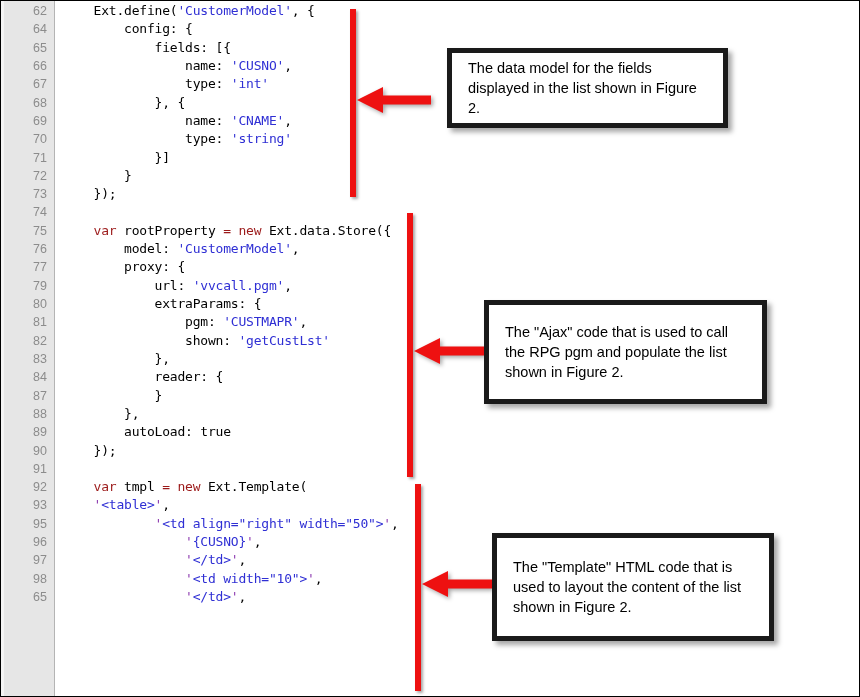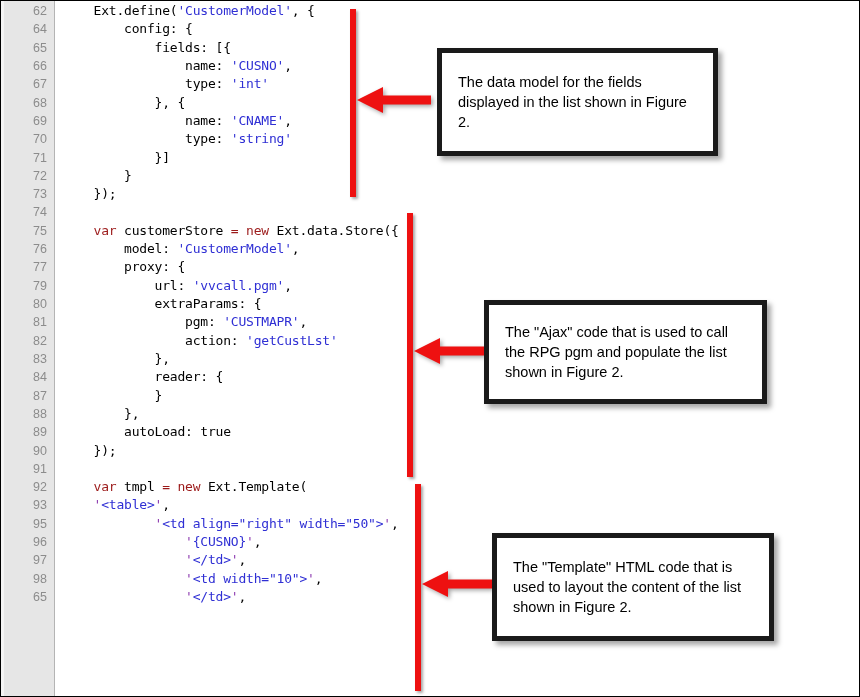--- a/index.html
+++ b/index.html
@@ -124,27 +124,27 @@
         <div class="code-line"><span class="ln">65</span><span class="code-text"><span class="tok-plain">            fields: [{</span></span></div>
         <div class="code-line"><span class="ln">66</span><span class="code-text"><span class="tok-plain">                name: </span><span class="tok-str">'CUSNO'</span><span class="tok-plain">,</span></span></div>
         <div class="code-line"><span class="ln">67</span><span class="code-text"><span class="tok-plain">                type: </span><span class="tok-str">'int'</span></span></div>
         <div class="code-line"><span class="ln">68</span><span class="code-text"><span class="tok-plain">            }, {</span></span></div>
         <div class="code-line"><span class="ln">69</span><span class="code-text"><span class="tok-plain">                name: </span><span class="tok-str">'CNAME'</span><span class="tok-plain">,</span></span></div>
         <div class="code-line"><span class="ln">70</span><span class="code-text"><span class="tok-plain">                type: </span><span class="tok-str">'string'</span></span></div>
         <div class="code-line"><span class="ln">71</span><span class="code-text"><span class="tok-plain">            }]</span></span></div>
         <div class="code-line"><span class="ln">72</span><span class="code-text"><span class="tok-plain">        }</span></span></div>
         <div class="code-line"><span class="ln">73</span><span class="code-text"><span class="tok-plain">    });</span></span></div>
         <div class="code-line"><span class="ln">74</span><span class="code-text"><span class="tok-plain"></span></span></div>
-        <div class="code-line"><span class="ln">75</span><span class="code-text"><span class="tok-plain">    </span><span class="tok-kw">var</span><span class="tok-plain"> customerStore </span><span class="tok-kw">=</span><span class="tok-plain"> </span><span class="tok-kw">new</span><span class="tok-plain"> Ext.data.Store({</span></span></div>
+        <div class="code-line"><span class="ln">75</span><span class="code-text"><span class="tok-plain">    </span><span class="tok-kw">var</span><span class="tok-plain"> rootProperty </span><span class="tok-kw">=</span><span class="tok-plain"> </span><span class="tok-kw">new</span><span class="tok-plain"> Ext.data.Store({</span></span></div>
         <div class="code-line"><span class="ln">76</span><span class="code-text"><span class="tok-plain">        model: </span><span class="tok-str">'CustomerModel'</span><span class="tok-plain">,</span></span></div>
         <div class="code-line"><span class="ln">77</span><span class="code-text"><span class="tok-plain">        proxy: {</span></span></div>
         <div class="code-line"><span class="ln">79</span><span class="code-text"><span class="tok-plain">            url: </span><span class="tok-str">'vvcall.pgm'</span><span class="tok-plain">,</span></span></div>
         <div class="code-line"><span class="ln">80</span><span class="code-text"><span class="tok-plain">            extraParams: {</span></span></div>
         <div class="code-line"><span class="ln">81</span><span class="code-text"><span class="tok-plain">                pgm: </span><span class="tok-str">'CUSTMAPR'</span><span class="tok-plain">,</span></span></div>
-        <div class="code-line"><span class="ln">82</span><span class="code-text"><span class="tok-plain">                action: </span><span class="tok-str">'getCustLst'</span></span></div>
+        <div class="code-line"><span class="ln">82</span><span class="code-text"><span class="tok-plain">                shown: </span><span class="tok-str">'getCustLst'</span></span></div>
         <div class="code-line"><span class="ln">83</span><span class="code-text"><span class="tok-plain">            },</span></span></div>
         <div class="code-line"><span class="ln">84</span><span class="code-text"><span class="tok-plain">            reader: {</span></span></div>
         <div class="code-line"><span class="ln">87</span><span class="code-text"><span class="tok-plain">            }</span></span></div>
         <div class="code-line"><span class="ln">88</span><span class="code-text"><span class="tok-plain">        },</span></span></div>
         <div class="code-line"><span class="ln">89</span><span class="code-text"><span class="tok-plain">        autoLoad: true</span></span></div>
         <div class="code-line"><span class="ln">90</span><span class="code-text"><span class="tok-plain">    });</span></span></div>
         <div class="code-line"><span class="ln">91</span><span class="code-text"><span class="tok-plain"></span></span></div>
         <div class="code-line"><span class="ln">92</span><span class="code-text"><span class="tok-plain">    </span><span class="tok-kw">var</span><span class="tok-plain"> tmpl </span><span class="tok-kw">=</span><span class="tok-plain"> </span><span class="tok-kw">new</span><span class="tok-plain"> Ext.Template(</span></span></div>
         <div class="code-line"><span class="ln">93</span><span class="code-text"><span class="tok-plain">    </span><span class="tok-q">'</span><span class="tok-tag">&lt;table&gt;</span><span class="tok-q">'</span><span class="tok-plain">,</span></span></div>
         <div class="code-line"><span class="ln">95</span><span class="code-text"><span class="tok-plain">            </span><span class="tok-q">'</span><span class="tok-tag">&lt;td align="right" width="50"&gt;</span><span class="tok-q">'</span><span class="tok-plain">,</span></span></div>
@@ -155,21 +155,21 @@
       </div>
   </div>
 
   <div id="annotation-layer">
       <div class="marker-bar" style="left: 349px; top: 8px; height: 188px; background: rgb(238, 17, 17);"></div>
       <div class="arrow" style="left: 356px; top: 86px; width: 74px;">
         <svg width="74" height="26" viewBox="0 0 74 26">
           <polygon fill="#ee1111" points="0,13 26,0 26,8.5 74,8.5 74,17.5 26,17.5 26,26"></polygon>
         </svg>
       </div>
-      <div class="callout" style="left: 436px; top: 47px; width: 281px; height: 108px;">
+      <div class="callout" style="left: 446px; top: 47px; width: 281px; height: 80px;">
         <div class="callout-text">The data model for the fields displayed in the list shown in Figure 2.</div>
       </div>
       <div class="marker-bar" style="left: 406px; top: 212px; height: 264px; background: rgb(238, 17, 17);"></div>
       <div class="arrow" style="left: 413px; top: 337px; width: 70px;">
         <svg width="70" height="26" viewBox="0 0 70 26">
           <polygon fill="#ee1111" points="0,13 26,0 26,8.5 70,8.5 70,17.5 26,17.5 26,26"></polygon>
         </svg>
       </div>
       <div class="callout" style="left: 483px; top: 299px; width: 283px; height: 104px;">
         <div class="callout-text">The "Ajax" code that is used to call the RPG pgm and populate the list shown in Figure 2.</div>

